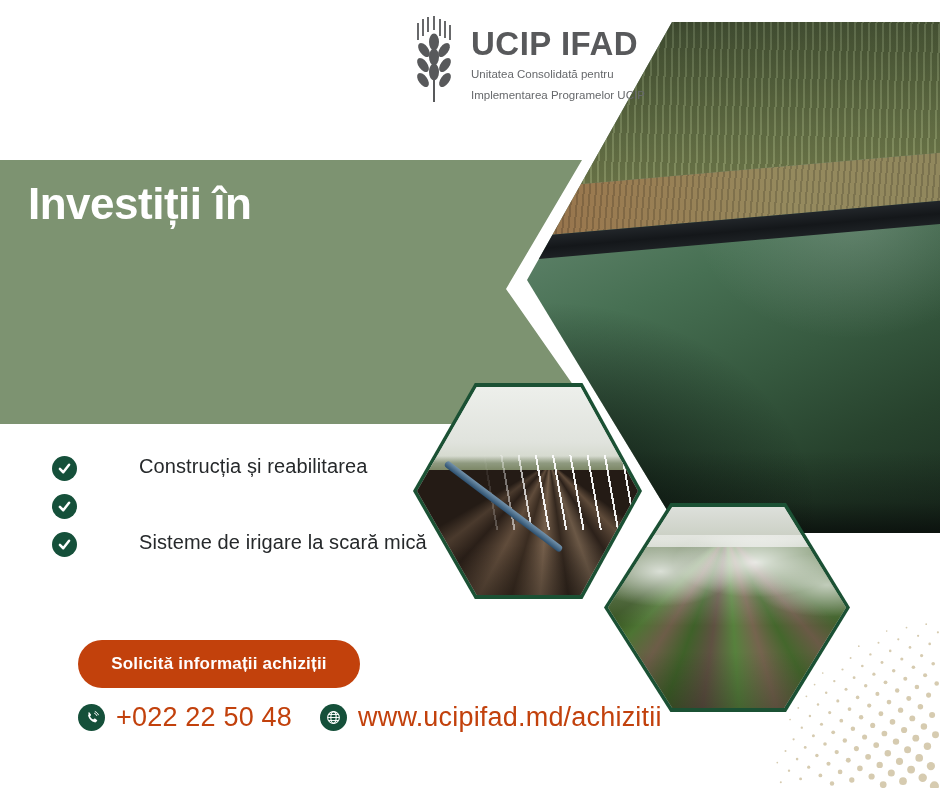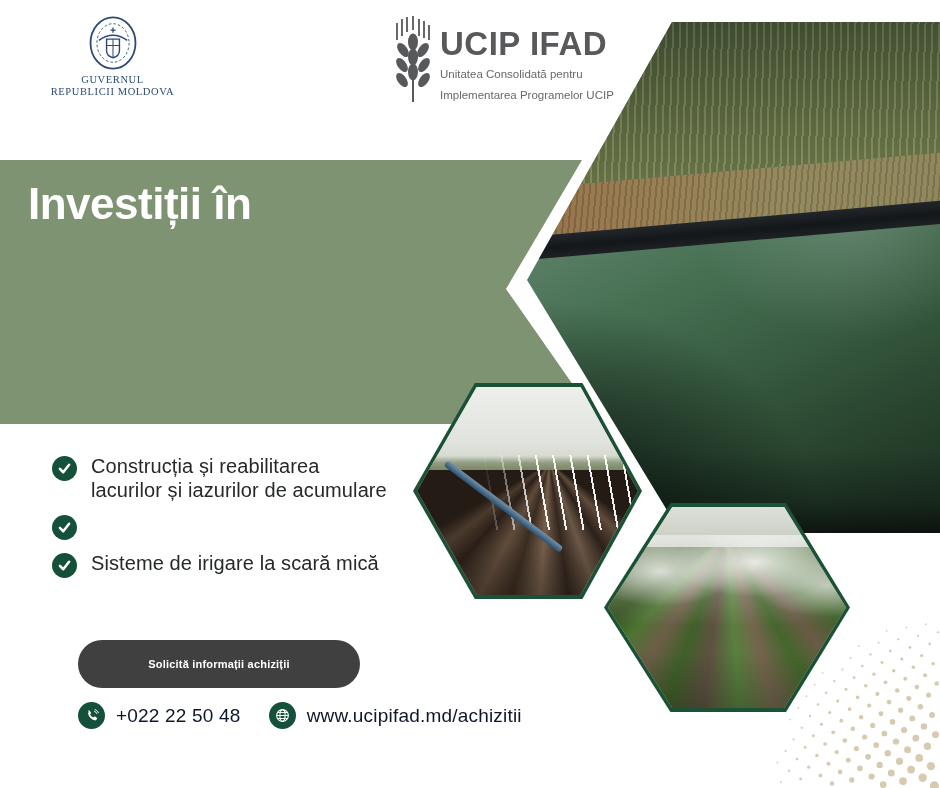--- a/index.html
+++ b/index.html
@@ -3,21 +3,21 @@
 <meta charset="utf-8">
 <style>
   html,body{margin:0;padding:0;background:#e8e8e8;}
   .canvas{position:relative;width:940px;height:788px;background:#ffffff;overflow:hidden;
           font-family:"Liberation Sans",sans-serif;}
 
   
   .gov{position:absolute;left:50px;top:16px;width:125px;text-align:center;z-index:3;}
   .gov-seal{display:block;margin:0 auto 4px auto;}
   .gov-name{font-family:"Liberation Serif",serif;color:#2c4a78;font-size:10.5px;line-height:12px;letter-spacing:0.6px;}
-  .ucip{position:absolute;left:392px;top:16px;display:flex;gap:6px;z-index:3;}
+  .ucip{position:absolute;left:413px;top:16px;display:flex;gap:16px;z-index:3;}
   .ucip-text{padding-top:11px;}
   .ucip-acronym{font-size:33px;font-weight:bold;color:#58595b;letter-spacing:0.5px;line-height:33px;}
   .ucip-sub{font-size:11.5px;color:#66686b;line-height:13px;margin-top:8px;}
   .ucip-sub:first-of-type{margin-top:5px;}
 
   
   .hero{position:absolute;left:0;top:160px;width:585px;height:264px;background:#7d9371;z-index:1;
         clip-path:polygon(0 0,582px 0,506px 129px,585px 242px,585px 264px,0 264px);}
   .hero-title{margin:0;padding:14px 0 0 28px;color:#ffffff;font-size:44px;line-height:60px;
               font-weight:bold;letter-spacing:-0.5px;}
@@ -79,55 +79,39 @@
        radial-gradient(50% 55% at 62% 30%, rgba(255,255,255,0.8), rgba(255,255,255,0) 70%),
        radial-gradient(45% 50% at 92% 55%, rgba(255,255,255,0.6), rgba(255,255,255,0) 70%),
        linear-gradient(180deg, rgba(255,255,255,0.45) 0%, rgba(255,255,255,0.18) 60%, rgba(255,255,255,0) 100%);}
 
   
   .checklist{position:absolute;left:52px;top:454px;margin:0;padding:0;list-style:none;z-index:3;}
   .check-item{display:flex;gap:14px;margin-bottom:11px;}
   .check-badge{flex:0 0 25px;width:25px;height:25px;border-radius:50%;background:#15503a;
                display:flex;align-items:center;justify-content:center;margin-top:2px;}
   .check-text{font-size:20px;line-height:24px;color:#26292b;letter-spacing:0.1px;}
-  .check-text span{display:block;}
+  .check-text span{display:block;margin-left:48px;}
 
   
   .cta{position:absolute;left:78px;top:640px;width:282px;height:48px;border:none;border-radius:26px;
-       background:#404040;color:#ffffff;font-family:"Liberation Sans",sans-serif;
-       font-size:11px;font-weight:bold;letter-spacing:0.2px;cursor:pointer;z-index:3;}
+       background:#c2410c;color:#ffffff;font-family:"Liberation Sans",sans-serif;
+       font-size:17px;font-weight:bold;letter-spacing:0.2px;cursor:pointer;z-index:3;}
   .contact{position:absolute;left:78px;top:702px;display:flex;align-items:center;gap:11px;z-index:3;}
   .badge{width:27px;height:27px;border-radius:50%;background:#15503a;
          display:flex;align-items:center;justify-content:center;}
-  .contact-text{font-size:19px;color:#0f172a;letter-spacing:0.2px;}
+  .contact-text{font-size:27px;color:#c2410c;letter-spacing:0.2px;}
   .contact-text.phone{margin-right:17px;}
 
   .dots{position:absolute;right:0;bottom:0;width:170px;height:210px;z-index:0;}
 </style>
 </head>
 <body>
 
 <div class="canvas">
 
-  <div class="gov">
-    <svg class="gov-seal" width="52" height="54" viewBox="0 0 40 42">
-      <g fill="none" stroke="#2c4a78" stroke-width="1.4">
-        <ellipse cx="20" cy="21" rx="17.5" ry="20"></ellipse>
-        <ellipse cx="20" cy="21" rx="12.5" ry="15" stroke-width="0.7" stroke-dasharray="2 1.6"></ellipse>
-        <path d="M20 9v4 M18 11h4" stroke-width="1"></path>
-        <path d="M9 19q11-8 22 0" stroke-width="1.2"></path>
-        <path d="M15 18h10v9q0 4-5 5.5q-5-1.5-5-5.5z" stroke-width="1.1"></path>
-        <path d="M20 18v14 M15 23h10" stroke-width="0.8"></path>
-      </g>
-    </svg>
-    <div class="gov-name">
-      <div>GUVERNUL</div>
-      <div>REPUBLICII MOLDOVA</div>
-    </div>
-  </div>
 
   <div class="ucip">
     <svg width="42" height="86" viewBox="0 0 40 86">
       <g stroke="#58595b" stroke-width="2" fill="#58595b">
         <path d="M4 7v17 M9 3v17 M14 1v15 M20 0v14 M26 3v17 M31 5v17 M36 9v15" fill="none" stroke-width="1.8"></path>
         <path d="M20 52v34" fill="none"></path>
       </g>
       <g fill="#58595b" stroke="none">
         <ellipse cx="20" cy="26" rx="5" ry="8.5"></ellipse>
         <ellipse cx="20" cy="41" rx="5" ry="8.5"></ellipse>
@@ -182,21 +166,20 @@
 
   <ul class="checklist">
     <li class="check-item">
       <span class="check-badge">
         <svg width="15" height="15" viewBox="0 0 18 18">
             <polyline points="3.5,9.5 7.5,13.5 14.5,4.5" fill="none" stroke="#ffffff" stroke-width="3" stroke-linecap="round" stroke-linejoin="round"></polyline>
           </svg>
       </span>
       <span class="check-text">
         <span>Construcția și reabilitarea</span>
-        <span>lacurilor și iazurilor de acumulare</span>
       </span>
     </li>
     <li class="check-item">
       <span class="check-badge">
         <svg width="15" height="15" viewBox="0 0 18 18">
             <polyline points="3.5,9.5 7.5,13.5 14.5,4.5" fill="none" stroke="#ffffff" stroke-width="3" stroke-linecap="round" stroke-linejoin="round"></polyline>
           </svg>
       </span>
     </li>
     <li class="check-item">

